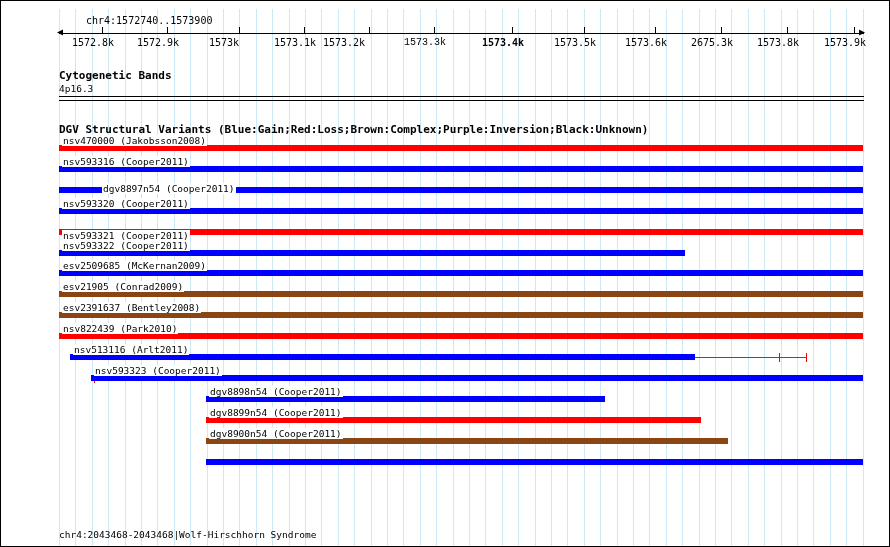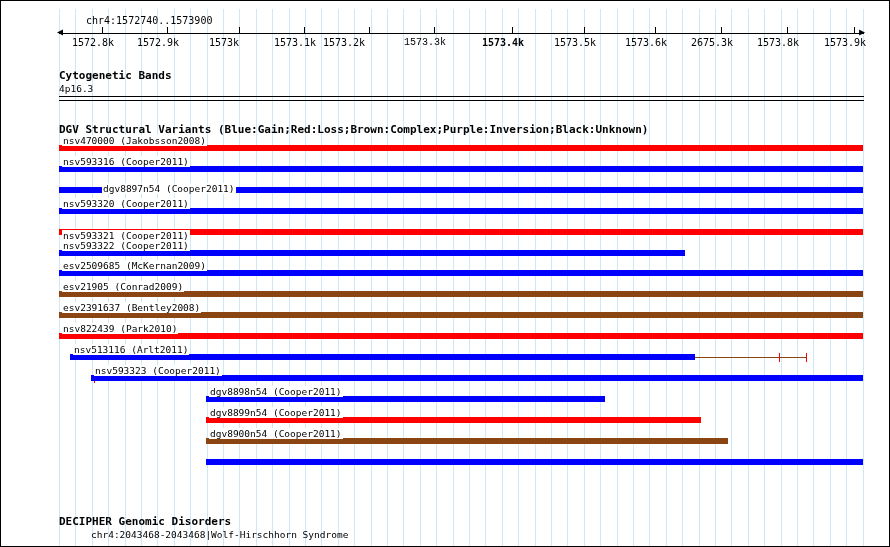--- a/index.html
+++ b/index.html
@@ -237,16 +237,15 @@
       <div class="track-label" style="left: 93px; top: 363.9px;">nsv593323 (Cooper2011)</div>
       <div class="feat-bar" style="left: 205px; width: 399px; top: 394.8px; height: 6px; background: rgb(0, 0, 255);"></div>
       <div class="track-label" style="left: 208px; top: 384.8px;">dgv8898n54 (Cooper2011)</div>
       <div class="feat-bar" style="left: 205px; width: 495px; top: 415.7px; height: 6px; background: rgb(255, 0, 0);"></div>
       <div class="track-label" style="left: 208px; top: 405.7px;">dgv8899n54 (Cooper2011)</div>
       <div class="feat-bar" style="left: 205px; width: 522px; top: 436.6px; height: 6px; background: rgb(139, 69, 19);"></div>
       <div class="track-label" style="left: 208px; top: 426.6px;">dgv8900n54 (Cooper2011)</div>
       <div class="feat-bar" style="left: 205px; width: 657px; top: 457.5px; height: 6px; background: rgb(0, 0, 255);"></div>
     </div>
 
-  <div class="sec-title" style="left:58px; top:514px;">DECIPHER Genomic Disorders</div>
-  <div class="small-txt" style="left:58px; top:528px;margin-left:32px;">chr4:2043468-2043468|Wolf-Hirschhorn Syndrome</div>
+  <div class="small-txt" style="left:58px; top:528px;">chr4:2043468-2043468|Wolf-Hirschhorn Syndrome</div>
 
 </div>
 
 </body></html>

